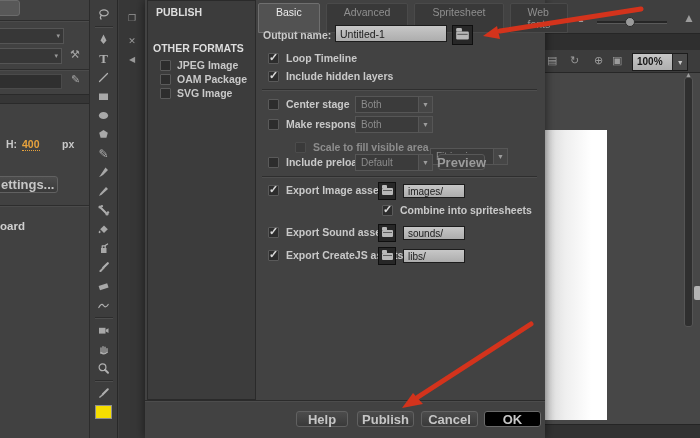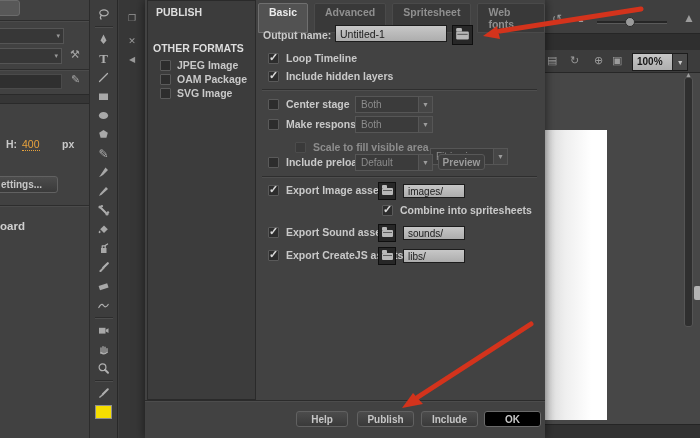--- a/index.html
+++ b/index.html
@@ -6,21 +6,21 @@
   #root{position:relative;width:700px;height:438px;overflow:hidden;background:#3e3e3e;
         font-family:"Liberation Sans",sans-serif;color:#c9c9c9;font-size:11px;}
   .abs{position:absolute}
   
   #props{left:0;top:0;width:89px;height:438px;background:#414141;border-right:1px solid #2c2c2c;overflow:hidden}
   .pp-frag{left:-6px;top:0;width:24px;height:14px;background:#585858;border:1px solid #6b6b6b;border-radius:3px}
   .pp-dd{background:#373737;border:1px solid #555;height:14px;display:flex;align-items:center;justify-content:flex-end}
   .pp-dd .ar{color:#999;font-size:7px;padding-right:3px}
   .pp-field{background:#2f2f2f;border:1px solid #4a4a4a;height:13px}
   .hr{height:1px;background:#2d2d2d;box-shadow:0 1px 0 #4b4b4b}
-  .orange{color:#e8a33d;border-bottom:1px dotted #e8a33d;font-weight:400}
+  .orange{color:#e8a33d;border-bottom:1px dotted #e8a33d;font-weight:700}
   .pp-ico{color:#a5a5a5;font-size:11px}
   
   #tools{left:90px;top:0;width:28px;height:438px;background:#3d3d3d;border-right:1px solid #282828;
          display:flex;flex-direction:column;align-items:center;padding-top:5px;box-sizing:border-box}
   .tool{height:19px;width:100%;display:flex;align-items:center;justify-content:center;flex:none}
   .tdiv{width:18px;height:1px;background:#2d2d2d;border-bottom:1px solid #4d4d4d;margin:2px 0;flex:none}
   .ti{stroke:#b0b0b0;fill:none;stroke-width:1.2;stroke-linecap:round;stroke-linejoin:round}
   .ti .f{fill:#a8a8a8;stroke:none}
   .tglyph{color:#b0b0b0;font-size:12px;line-height:12px}
   #fillsw{width:15px;height:12px;border:1px solid #8f8f8f;flex:none;margin-top:2px}
@@ -32,30 +32,30 @@
   #fmt{left:2px;top:0;width:107px;height:398px;background:#3c3c3c;border:1px solid #2a2a2a}
   .fmt-h{position:absolute;font-weight:700;color:#dedede;font-size:10.5px;white-space:nowrap}
   .fmt-row{position:absolute;display:flex;align-items:center;gap:6px;white-space:nowrap}
   .fmt-sel{left:0;top:19px;width:107px;height:17px;background:#535353;padding-left:12px;box-sizing:border-box}
   .cb{position:relative;width:11px;height:11px;background:#2d2d2d;border:1px solid #5a5a5a;border-radius:1px;flex:none;box-sizing:border-box}
   .cb.on:after{content:"✓";position:absolute;left:0px;top:-3px;font-size:11px;color:#d8d8d8;font-weight:700}
   .cb.dis{background:#3a3a3a;border-color:#4c4c4c}
   .lbl{font-size:10.5px;font-weight:700;color:#c9c9c9;white-space:nowrap}
   .lbl.dim{color:#8d8d8d}
   #tabs{left:113px;top:3px;display:flex;gap:6px}
-  .tab{padding:2px 10px;font-size:10.5px;font-weight:700;border:1px solid #4a4a4a;background:#393939;color:#8f8f8f;border-radius:2px 2px 0 0}
+  .tab{padding:2px 17px;font-size:10.5px;font-weight:400;border:1px solid #4a4a4a;background:#393939;color:#8f8f8f;border-radius:2px 2px 0 0}
   .tab.act{background:#525252;color:#ececec;border-color:#6f6f6f}
   .opt{position:absolute;display:flex;align-items:center;gap:7px}
   .dd{position:absolute;height:15px;width:76px;background:#3b3b3b;border:1px solid #565656;display:flex;align-items:stretch;box-sizing:content-box}
   .dd .v{flex:1;font-size:10px;color:#8c8c8c;padding:2px 0 0 5px}
   .dd .a{width:13px;border-left:1px solid #565656;background:#464646;color:#9c9c9c;font-size:7px;display:flex;align-items:center;justify-content:center}
   .lightfield{background:linear-gradient(#c7c7c7,#adadad);border:1px solid #1c1c1c;color:#1b1b1b;
               font-family:"Liberation Sans",sans-serif;font-size:10.5px;padding:0 4px;box-sizing:border-box}
   .btn{position:absolute;height:16px;background:linear-gradient(#4c4c4c,#3a3a3a);border:1px solid #616161;border-radius:3px;
-       color:#c6c6c6;font-size:10px;font-weight:700;display:flex;align-items:center;justify-content:center;box-sizing:border-box}
+       color:#c6c6c6;font-size:13px;font-weight:700;display:flex;align-items:center;justify-content:center;box-sizing:border-box}
   .fbtn{position:absolute;background:#272727;border:1px solid #0f0f0f;display:flex;align-items:center;justify-content:center}
   .folder{display:inline-block;width:11px;height:7px;background:#b8b8b8;border-radius:1px;position:relative}
   .folder:before{content:"";position:absolute;top:-3px;left:0;width:5px;height:3px;background:#b8b8b8;border-radius:1px 1px 0 0}
   .folder:after{content:"";position:absolute;top:2px;left:1px;right:1px;height:1px;background:#5e5e5e}
   .dhr{position:absolute;left:117px;right:8px;height:1px;background:#2e2e2e;box-shadow:0 1px 0 #4e4e4e}
   
   #right{left:545px;top:0;width:155px;height:438px;background:#3f3f3f;z-index:1}
   .ric{position:absolute;color:#9c9c9c}
   #strip{left:0;top:33px;width:155px;height:16px;background:#2f2f2f;border-top:1px solid #262626;border-bottom:1px solid #262626}
   #editbar{left:0;top:50px;width:155px;height:22px;background:#3c3c3c;border-bottom:1px solid #272727}
@@ -329,21 +329,21 @@
       <span class="lbl">Export CreateJS assets:</span>
     </div>
     <div class="fbtn" style="left:233px;top:247px;width:16px;height:16px">
         <span class="folder"></span>
       </div>
     <input class="lightfield abs" style="left: 258px; top: 249px; width: 62px; height: 14px; font-size: 10px;" value="libs/">
 
     <div class="abs" style="left:0;right:0;top:400px;height:1px;background:#2b2b2b;box-shadow:0 1px 0 #4c4c4c"></div>
     <div class="btn" style="left:151px;top:411px;width:52px">Help</div>
     <div class="btn" style="left:212px;top:411px;width:57px">Publish</div>
-    <div class="btn" style="left:276px;top:411px;width:57px">Include</div>
+    <div class="btn" style="left:276px;top:411px;width:57px">Cancel</div>
     <div class="btn" style="left:339px;top:411px;width:57px;background:#000000;border-color:#6a6a6a">OK</div>
   </div>
 
   <div id="right" class="abs">
     <span class="ric" style="left:7px;top:12px;font-size:12px">↺</span>
     <span class="ric" style="left:32px;top:15px;font-size:8px">▲</span>
     <div id="track"></div>
     <div id="knob"></div>
     <span class="ric" style="left:138px;top:11px;font-size:12px">▲</span>
 

